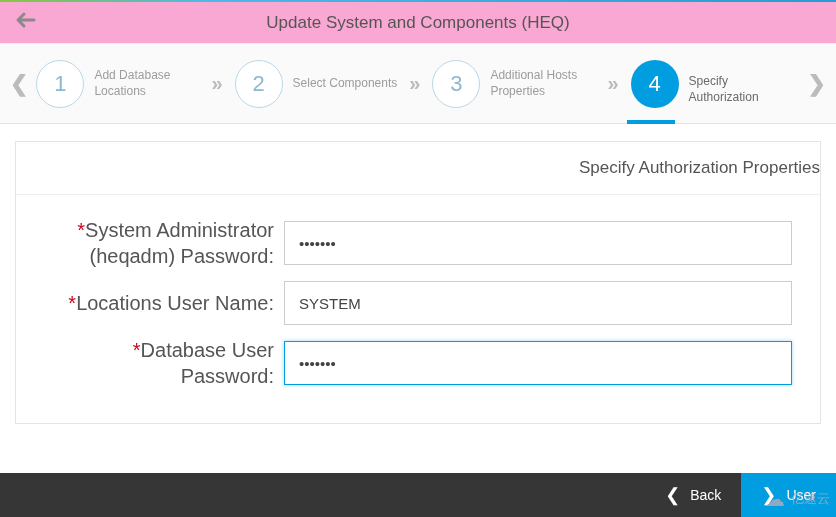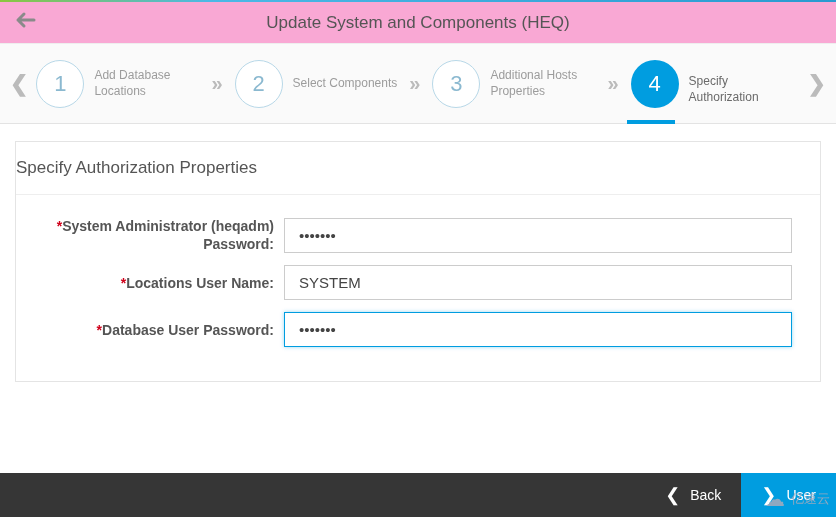--- a/index.html
+++ b/index.html
@@ -16,26 +16,26 @@
 .wiz-sm-chevron { color: #bbb; font-size: 20px; font-weight: bold; padding: 0 8px; user-select: none; }
 .step { display: flex; align-items: center; gap: 10px; padding: 0 4px; cursor: pointer; position: relative; }
 .step-circle { width: 48px; height: 48px; border-radius: 50%; display: flex; align-items: center; justify-content: center; font-size: 22px; font-weight: 300; }
 .step-circle.inactive { border: 1.5px solid #b8d8e8; color: #8bb9d0; background: #fff; }
 .step-circle.active { background: #009de0; color: #fff; }
 .step-label { font-size: 12px; color: #9c9c9c; line-height: 1.3; max-width: 105px; }
 .step.active .step-label { color: #6a6a6a; margin-top: 12px; }
 .step.active::after { content: ""; position: absolute; left: 0; bottom: -16px; width: 48px; height: 4px; background: #009de0; }
 
 .panel { margin: 18px 16px 0 16px; background: #fff; box-shadow: 0 0 0 1px #e4e4e4; }
-.panel-hdr { text-align: left; padding: 16px 0; color: #555; font-size: 17px; font-weight: 400; border-bottom: 1px solid #eee; }
+.panel-hdr { text-align: right; padding: 16px 0; color: #555; font-size: 17px; font-weight: 400; border-bottom: 1px solid #eee; }
 .panel-body { padding: 22px 28px; }
 .form-row { display: flex; align-items: center; margin-bottom: 12px; }
-.form-label { flex: 0 0 240px; text-align: right; color: #555; font-size: 14px; line-height: 1.3; padding-right: 10px; font-weight: bold; }
+.form-label { flex: 0 0 240px; text-align: right; color: #555; font-size: 20px; line-height: 1.3; padding-right: 10px; }
 .req { color: #d0021b; }
-.form-input { flex: 1; height: 35px; border: 1px solid #ccc; padding: 0 14px; font-size: 15px; color: #444; outline: none; }
+.form-input { flex: 1; height: 44px; border: 1px solid #ccc; padding: 0 14px; font-size: 15px; color: #444; outline: none; }
 .form-input.focused { border-color: #009de0; box-shadow: 0 0 4px rgba(0,157,224,0.4); }
 
 .bottombar { position: absolute; bottom: 0; left: 0; right: 0; height: 44px; background: #363636; display: flex; justify-content: flex-end; align-items: stretch; }
 .btn { display: flex; align-items: center; gap: 10px; padding: 0 20px; font-size: 14px; color: #fff; border: none; cursor: pointer; }
 .btn .chv { font-size: 18px; }
 .btn-back { background: transparent; }
 .btn-next { background: #009de0; }
 
 .watermark { position: absolute; right: 6px; bottom: 6px; display: flex; align-items: center; gap: 6px; color: #aab; font-size: 13px; opacity: 0.85; pointer-events: none; }
 .watermark .cloud { font-size: 20px; }

